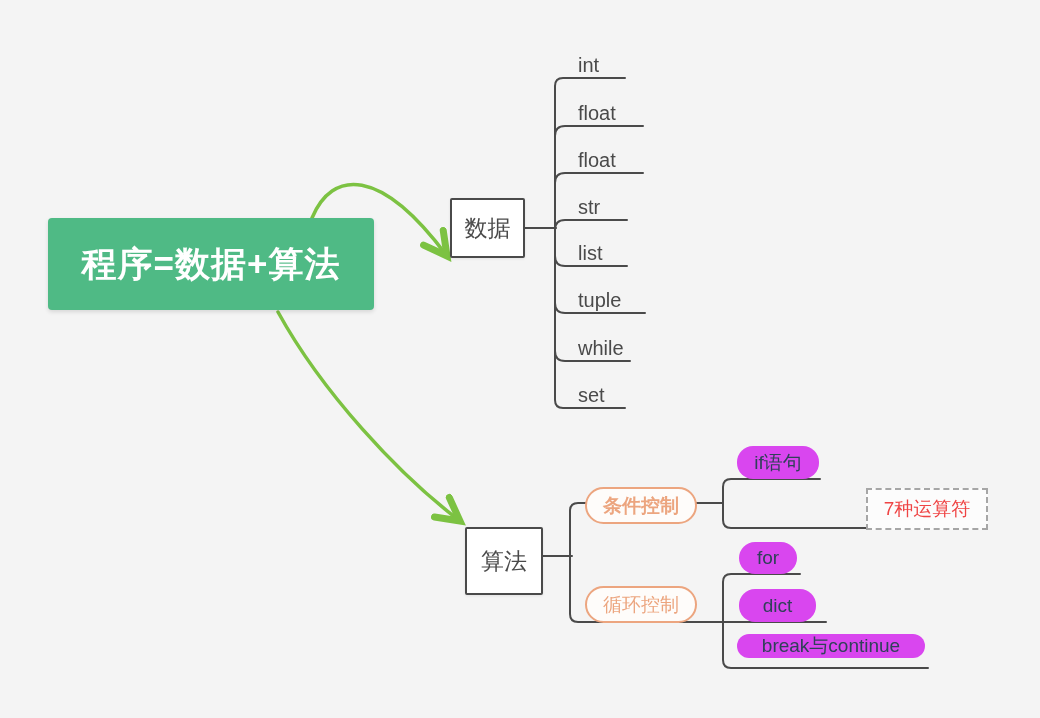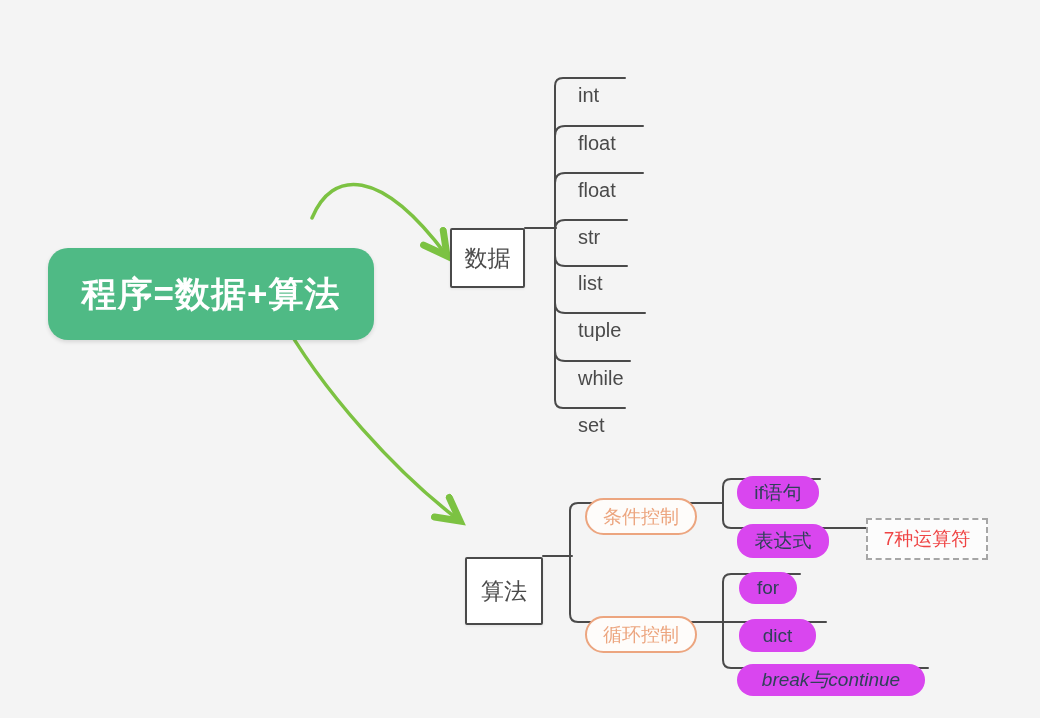--- a/index.html
+++ b/index.html
@@ -12,26 +12,26 @@
     width: 1040px;
     height: 718px;
     background: #F4F4F4;
     overflow: hidden;
   }
   .wires {
     position: absolute;
     left: 0; top: 0;
     width: 1040px; height: 718px;
   }
-  .node-abs { position: absolute; box-sizing: border-box; margin-top: 30px; }
+  .node-abs { position: absolute; box-sizing: border-box; }
 
   .root-node {
     left: 48px; top: 218px; width: 326px; height: 92px;
     background: #4FBA85;
-    border-radius: 20px;
+    border-radius: 4px;
     color: #ffffff;
     font-size: 35px;
     font-weight: bold;
     letter-spacing: 1px;
     display: flex; align-items: center; justify-content: center;
     box-shadow: 0 2px 4px rgba(0,0,0,0.12);
   }
   .main-node {
     background: #ffffff;
     border: 2px solid #4A4A4A;
@@ -54,36 +54,36 @@
 
   .orange-pill {
     background: #FEFCFA;
     border: 2px solid #ECA57F;
     border-radius: 19px;
     color: #ECA57F;
     font-size: 19px;
     display: flex; align-items: center; justify-content: center;
     white-space: nowrap;
   }
-  .cond-pill { left: 585px; top: 468px; width: 112px; height: 37px; }
+  .cond-pill { left: 585px; top: 487px; width: 112px; height: 37px; font-weight: bold; }
   .loop-pill { left: 585px; top: 586px; width: 112px; height: 37px; }
 
   .blue-pill {
     background: #d946ef;
     border-radius: 16px;
     color: #2F4158;
     font-size: 19px;
     display: flex; align-items: center; justify-content: center;
     white-space: nowrap;
   }
   .pill-if    { left: 737px; top: 446px; width: 82px;  height: 33px; }
   .pill-expr  { left: 737px; top: 494px; width: 92px;  height: 34px; }
   .pill-for   { left: 739px; top: 542px; width: 58px;  height: 32px; }
   .pill-while { left: 739px; top: 589px; width: 77px;  height: 33px; }
-  .pill-break { left: 737px; top: 634px; width: 188px; height: 32px; font-style: italic; }
+  .pill-break { left: 737px; top: 634px; width: 188px; height: 24px; }
 
   .dashed-box {
     left: 866px; top: 488px; width: 122px; height: 42px;
     background: #FCFCFC;
     border: 2px dashed #A6A6A6;
     color: #ef4444;
     font-size: 19px;
     display: flex; align-items: center; justify-content: center;
     white-space: nowrap;
   }
@@ -149,23 +149,20 @@
   <div class="node-abs orange-pill cond-pill">
     <span>条件控制</span>
   </div>
   <div class="node-abs orange-pill loop-pill">
     <span>循环控制</span>
   </div>
 
   <div class="node-abs blue-pill pill-if">
     <span>if语句</span>
   </div>
-  <div class="node-abs blue-pill pill-expr">
-    <span>表达式</span>
-  </div>
   <div class="node-abs dashed-box">
     <span>7种运算符</span>
   </div>
 
   <div class="node-abs blue-pill pill-for">
     <span>for</span>
   </div>
   <div class="node-abs blue-pill pill-while">
     <span>dict</span>
   </div>

